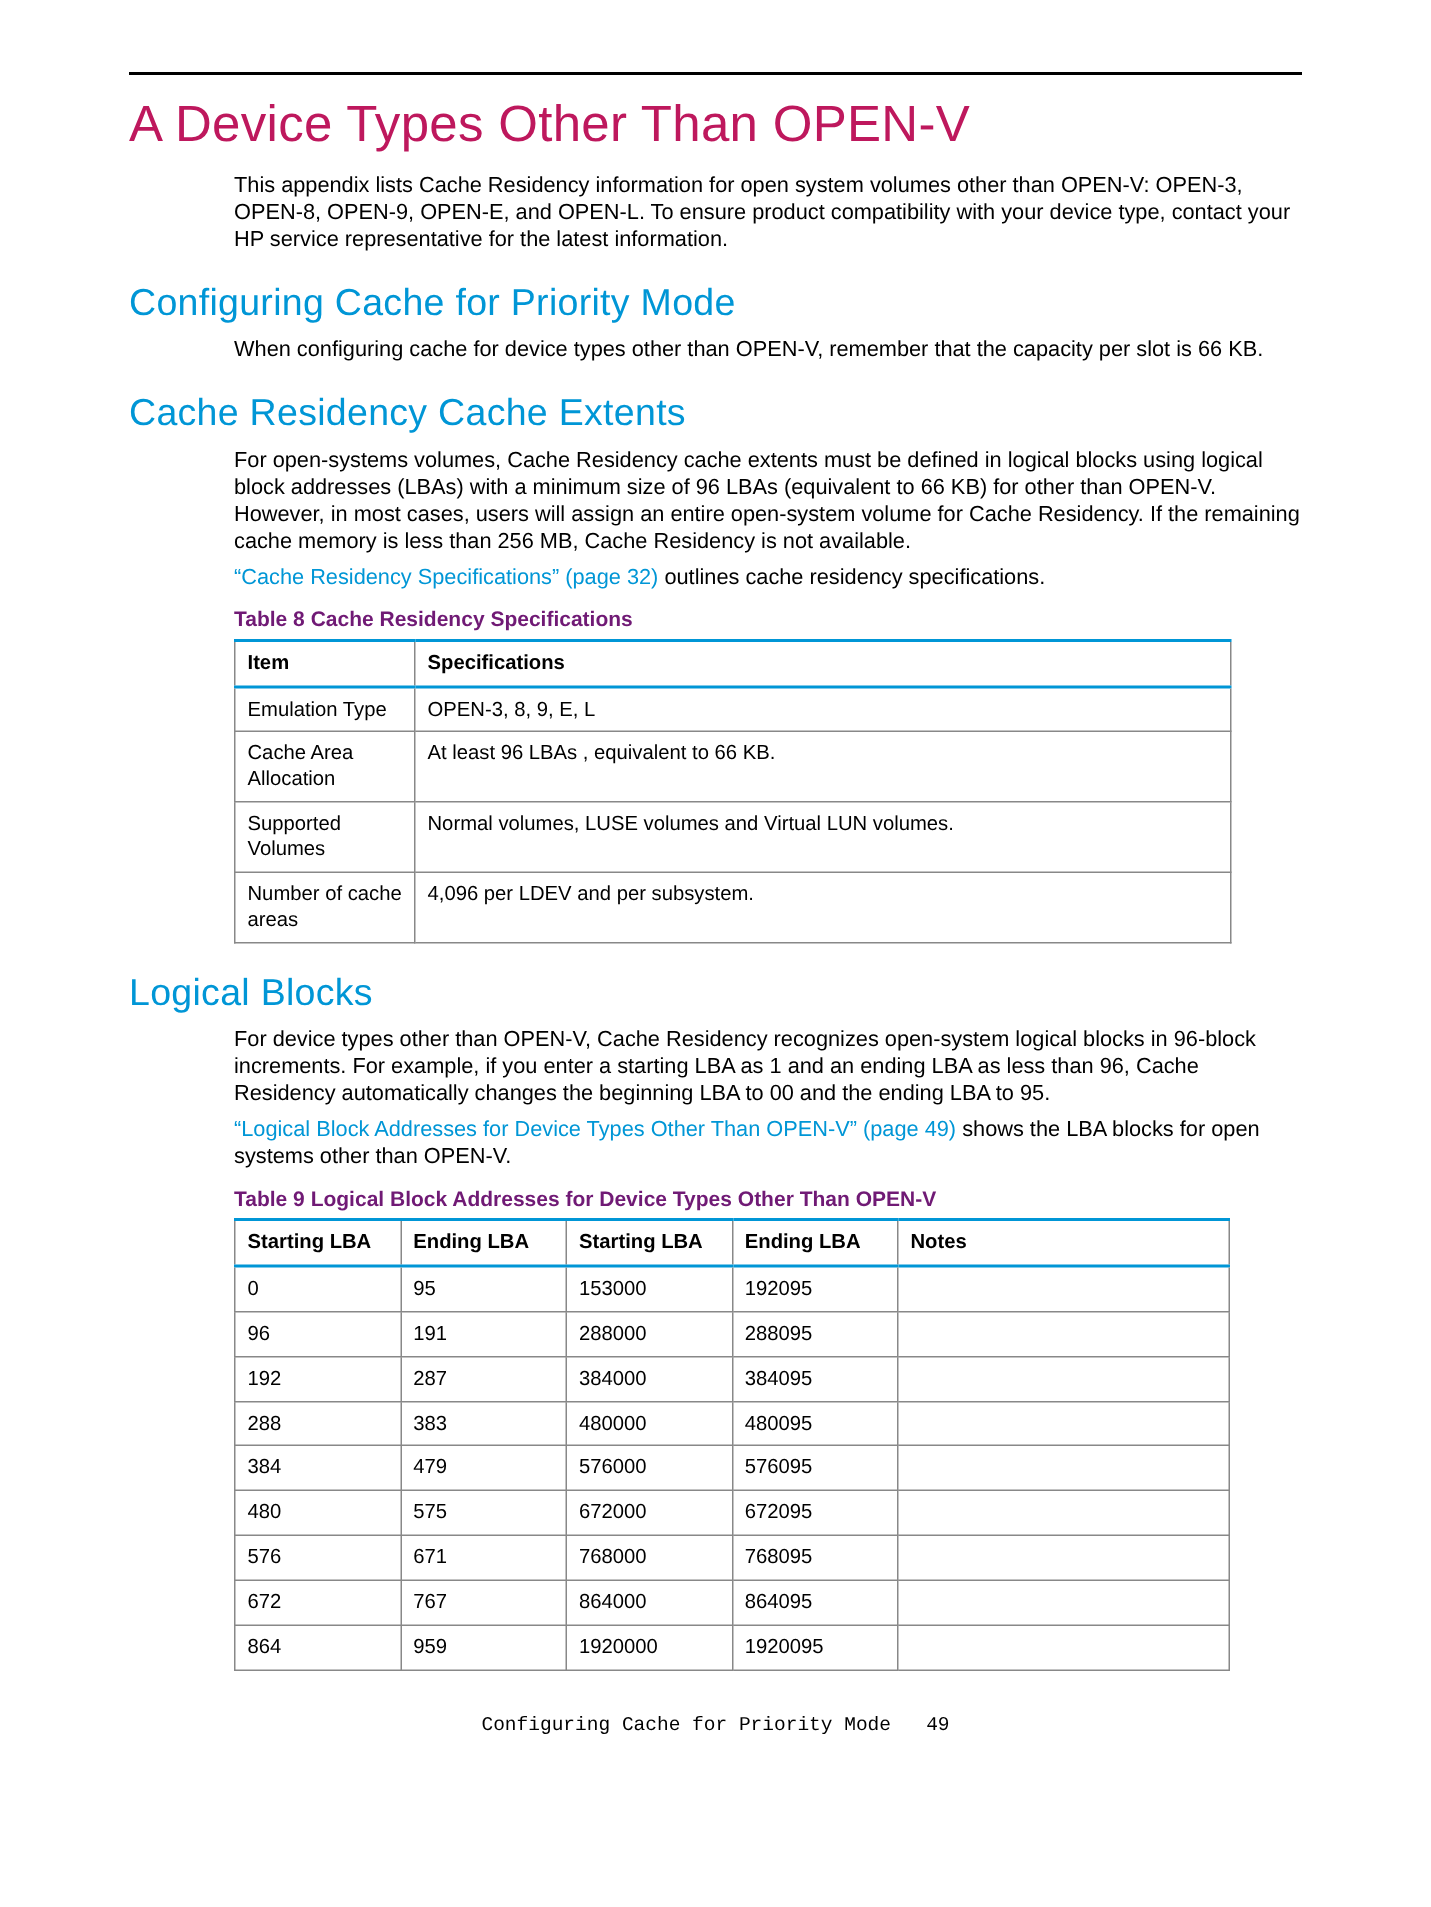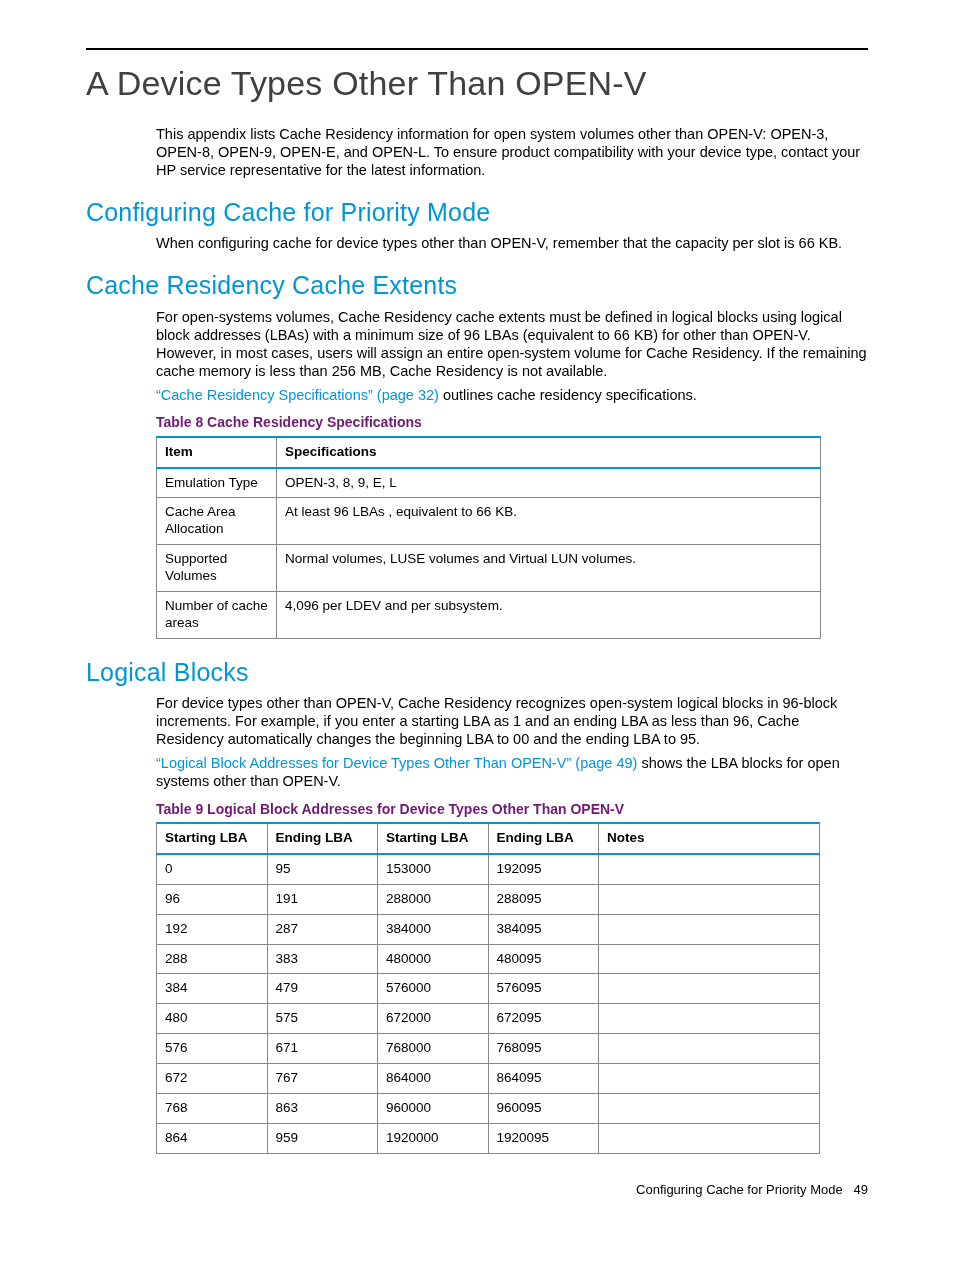--- a/index.html
+++ b/index.html
@@ -9,23 +9,23 @@
     background: #fff;
     color: #000;
     padding: 48px 86px 40px 86px;
     font-size: 14.5px;
     line-height: 1.25;
   }
   .top-rule { border-top: 2px solid #000; margin-bottom: 12px; }
   h1 {
     font-family: "Segoe UI Light", "Helvetica Neue", Arial, sans-serif;
     font-weight: 300;
-    color: #404040;
+    color: #be185d;
     font-size: 34px;
-    margin-bottom: 20px;
+    margin-bottom: 10px;
     letter-spacing: 0.2px;
   }
   h2 {
     font-family: "Segoe UI Light", "Helvetica Neue", Arial, sans-serif;
     font-weight: 300;
     color: #0096d6;
     font-size: 25px;
     margin-top: 18px;
     margin-bottom: 6px;
     letter-spacing: 0.2px;
@@ -57,23 +57,24 @@
     border-top: 2px solid #0096d6;
     border-bottom: 2px solid #0096d6;
     font-weight: bold;
   }
   .t8 { width: 665px; }
   .t8 th:nth-child(1), .t8 td:nth-child(1) { width: 120px; }
   .t9 { width: 664px; }
   .t9 th, .t9 td { width: 95px; }
   .t9 th:nth-child(5), .t9 td:nth-child(5) { width: 190px; }
   .footer {
-    text-align: right;
+    text-align: center;
     font-size: 13px;
     margin-top: 28px;
+    font-family: Liberation Mono, monospace;
   }
 </style>
 </head>
 <body>
 
 <div class="top-rule"></div>
 
 <h1>A Device Types Other Than OPEN-V</h1>
 <p class="indent">This appendix lists Cache Residency information for open system volumes other than OPEN-V: OPEN-3, OPEN-8, OPEN-9, OPEN-E, and OPEN-L. To ensure product compatibility with your device type, contact your HP service representative for the latest information.</p>
 
@@ -185,27 +186,20 @@
           <td></td>
         </tr>
         <tr>
           <td>672</td>
           <td>767</td>
           <td>864000</td>
           <td>864095</td>
           <td></td>
         </tr>
         <tr>
-          <td>768</td>
-          <td>863</td>
-          <td>960000</td>
-          <td>960095</td>
-          <td></td>
-        </tr>
-        <tr>
           <td>864</td>
           <td>959</td>
           <td>1920000</td>
           <td>1920095</td>
           <td></td>
         </tr>
       </tbody>
   </table>
 </div>
 

